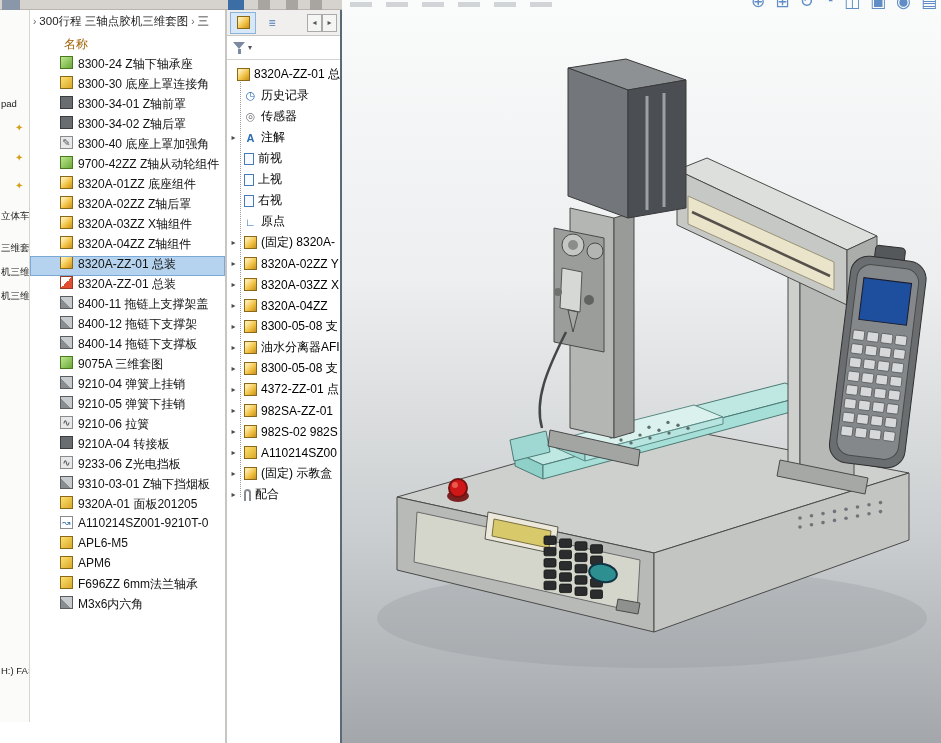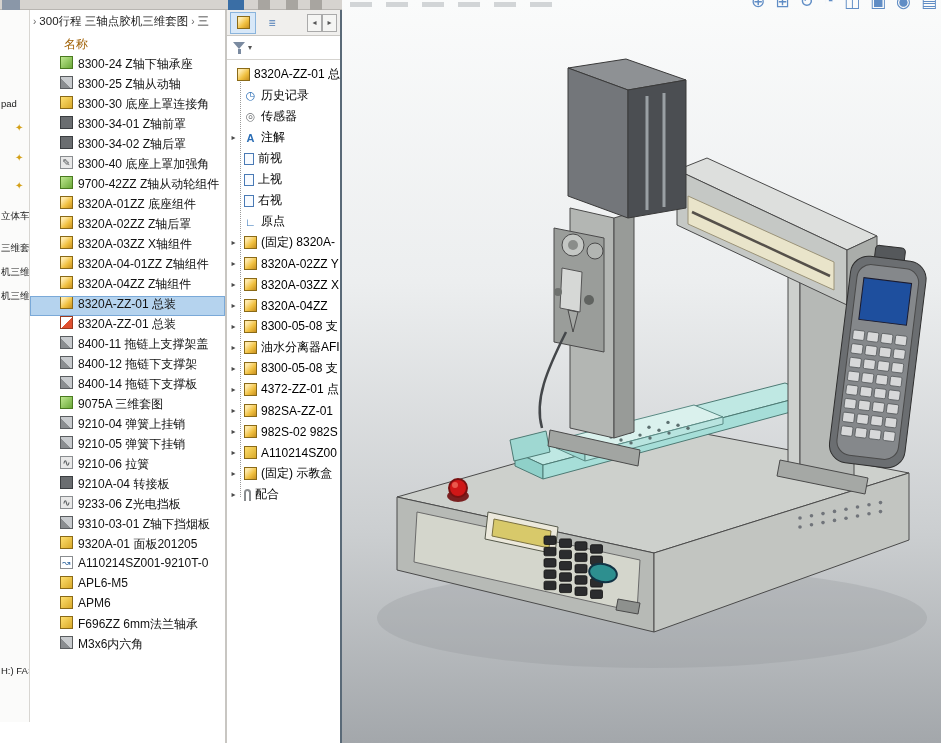--- a/index.html
+++ b/index.html
@@ -117,24 +117,20 @@
     <span class="chev">›</span>
     <span>三</span>
   </div>
   <div class="col-header">名称</div>
   <div class="file-list" id="fileList">
       <div class="file-row">
         <span class="fic fic-green"></span>
         <span>8300-24 Z轴下轴承座</span>
       </div>
       <div class="file-row">
-        <span class="fic fic-bolt"></span>
-        <span>8300-25 Z轴从动轴</span>
-      </div>
-      <div class="file-row">
         <span class="fic fic-part"></span>
         <span>8300-30 底座上罩连接角</span>
       </div>
       <div class="file-row">
         <span class="fic fic-dark"></span>
         <span>8300-34-01 Z轴前罩</span>
       </div>
       <div class="file-row">
         <span class="fic fic-dark"></span>
         <span>8300-34-02 Z轴后罩</span>
@@ -151,24 +147,20 @@
         <span class="fic fic-asm"></span>
         <span>8320A-01ZZ 底座组件</span>
       </div>
       <div class="file-row">
         <span class="fic fic-asm"></span>
         <span>8320A-02ZZ Z轴后罩</span>
       </div>
       <div class="file-row">
         <span class="fic fic-asm"></span>
         <span>8320A-03ZZ X轴组件</span>
-      </div>
-      <div class="file-row">
-        <span class="fic fic-asm"></span>
-        <span>8320A-04-01ZZ Z轴组件</span>
       </div>
       <div class="file-row">
         <span class="fic fic-asm"></span>
         <span>8320A-04ZZ Z轴组件</span>
       </div>
       <div class="file-row selected">
         <span class="fic fic-asm"></span>
         <span>8320A-ZZ-01 总装</span>
       </div>
       <div class="file-row">

